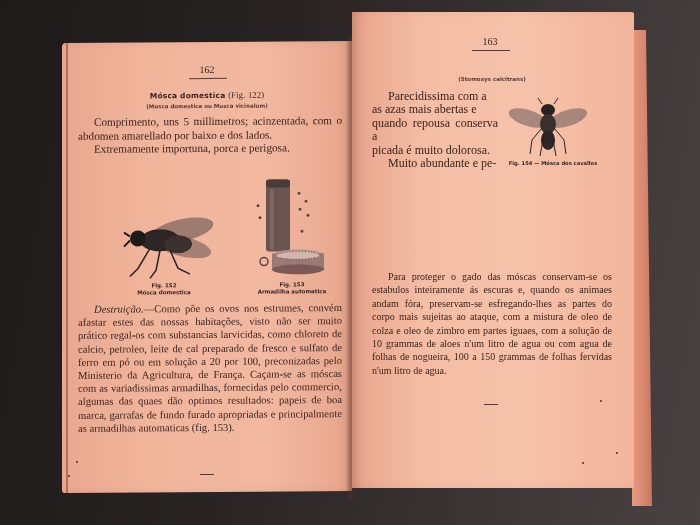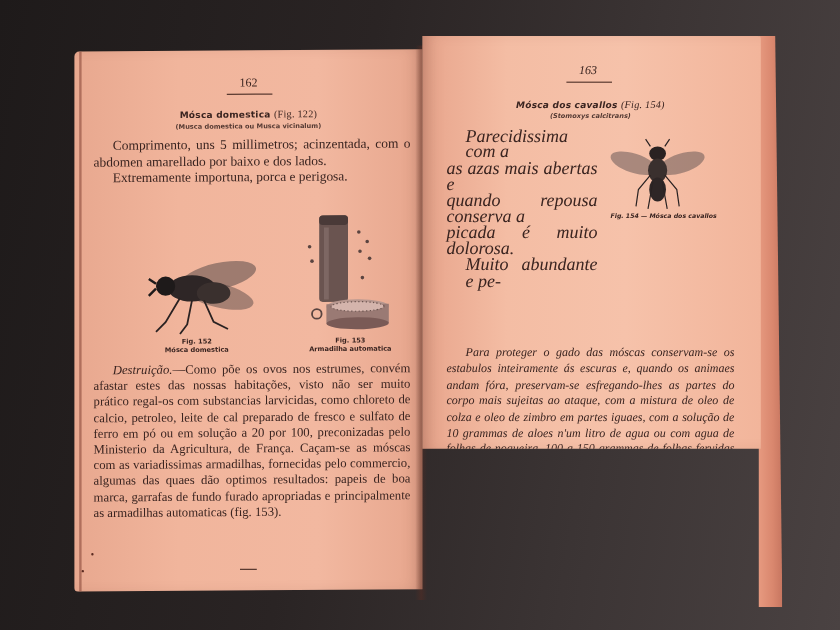--- a/index.html
+++ b/index.html
@@ -18,25 +18,24 @@
       left:62px; top:42px; width:290px; height:450px;
       border-radius: 4px 0 0 3px;
       box-shadow: inset -10px 0 14px -8px rgba(90,40,30,0.35);
       transform: skewY(-0.4deg);
     }
     .page-left::before {
       content:""; position:absolute; left:4px; top:0; bottom:0; width:2px;
       background:#8a4a3a; opacity:0.6;
     }
     .page-right {
-      left:352px; top:30px; width:282px; height:344px;
+      left:352px; top:12px; width:282px; height:476px;
       border-radius: 0 2px 0 0;
       background: linear-gradient(90deg, #e8a58c 0%, #f4bda4 25%, #f6c2aa 60%, #f2b59b 100%);
       box-shadow: inset 10px 0 14px -8px rgba(90,40,30,0.35);
-      font-style: italic;
     }
     .page-edge {
       position:absolute; left:632px; top:30px; width:20px; height:476px;
       background: linear-gradient(90deg, #e79a80, #d9876e 60%, #c77660);
       clip-path: polygon(0 0, 70% 0, 100% 100%, 0 100%);
     }
     .gutter {
       position:absolute; left:346px; top:38px; width:10px; height:462px;
       background: linear-gradient(90deg, rgba(120,60,45,0.0), rgba(90,45,35,0.45), rgba(120,60,45,0.0));
     }
@@ -120,27 +119,23 @@
     <div class="stain" style="left:14px; top:418px;"></div>
     <div class="stain" style="left:6px; top:432px;"></div>
   </div>
 
   <div class="gutter"></div>
 
   <div class="page page-right">
     <div class="pnum" style="left:118px; top:24px; width:40px;">163</div>
     <div class="pnum-rule" style="left:120px; top:38px; width:38px;"></div>
 
-    <div class="title" style="left:20px; top:52px; width:240px;">
-      <span>Mósca dos cavallos</span>
-      <span class="fig">(Fig. 154)</span>
-    </div>
     <div class="subtitle" style="left:20px; top:64px; width:240px;">(Stomoxys calcitrans)</div>
 
-    <div class="para" style="left:20px; top:78px; width:126px; font-size:15px; line-height:13.4px;">
+    <div class="para" style="left:20px; top:78px; width:126px; font-size:12px; line-height:13.4px;">
       <div style="padding-left:16px;">Parecidissima com a</div>
       <div>as azas mais abertas e</div>
       <div>quando repousa conserva a</div>
       <div>picada é muito dolorosa.</div>
       <div style="padding-left:16px;">Muito abundante e pe-</div>
     </div>
 
     <svg style="left:154px; top:84px;" width="84" height="66" viewBox="0 0 84 66">
       <ellipse cx="22" cy="22" rx="20" ry="8" fill="#6a5a58" opacity="0.55" transform="rotate(18 22 22)"></ellipse>
       <ellipse cx="62" cy="22" rx="20" ry="8" fill="#6a5a58" opacity="0.55" transform="rotate(-18 62 22)"></ellipse>

